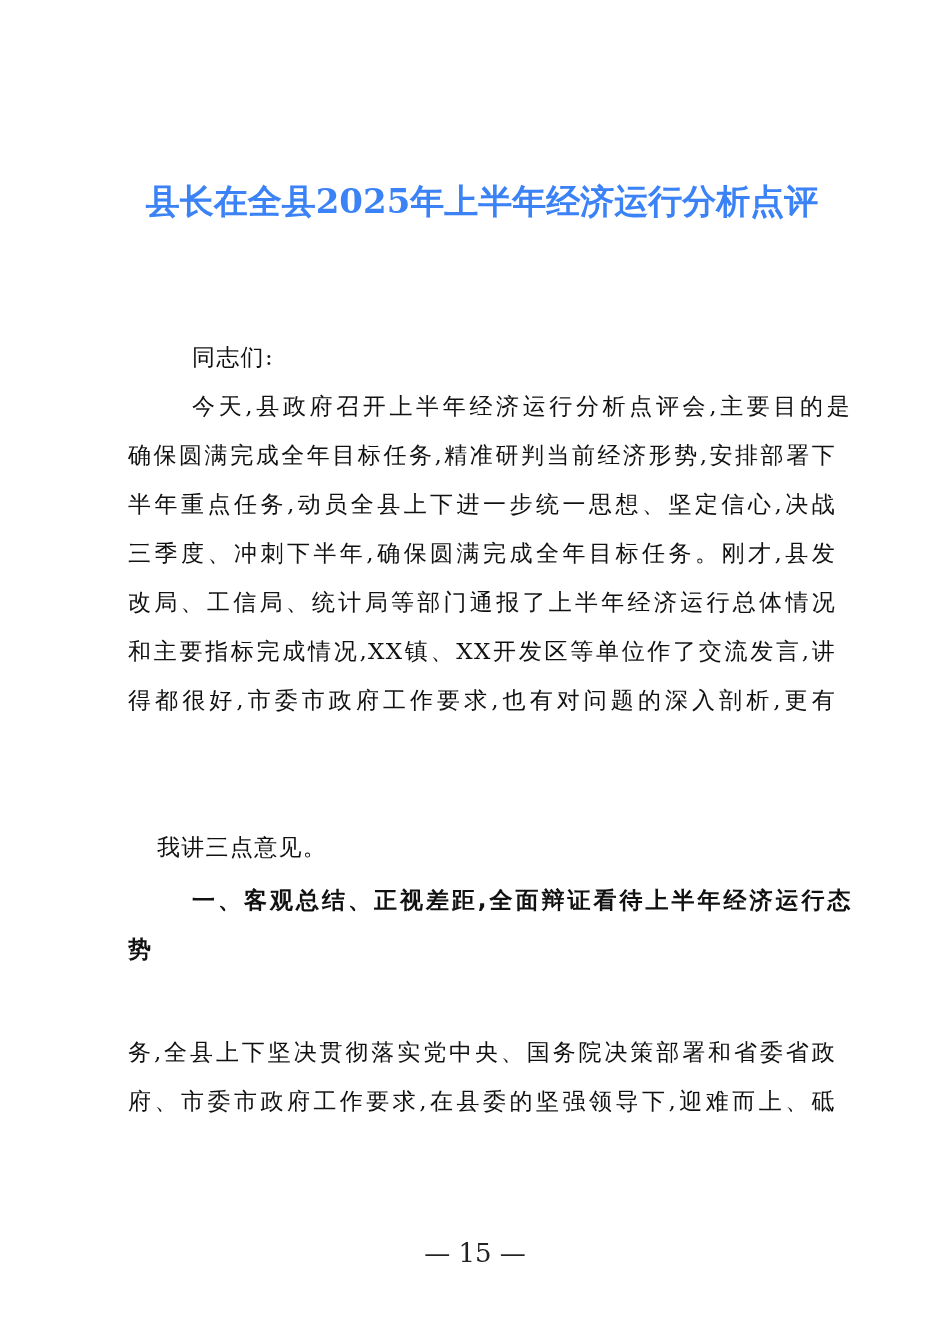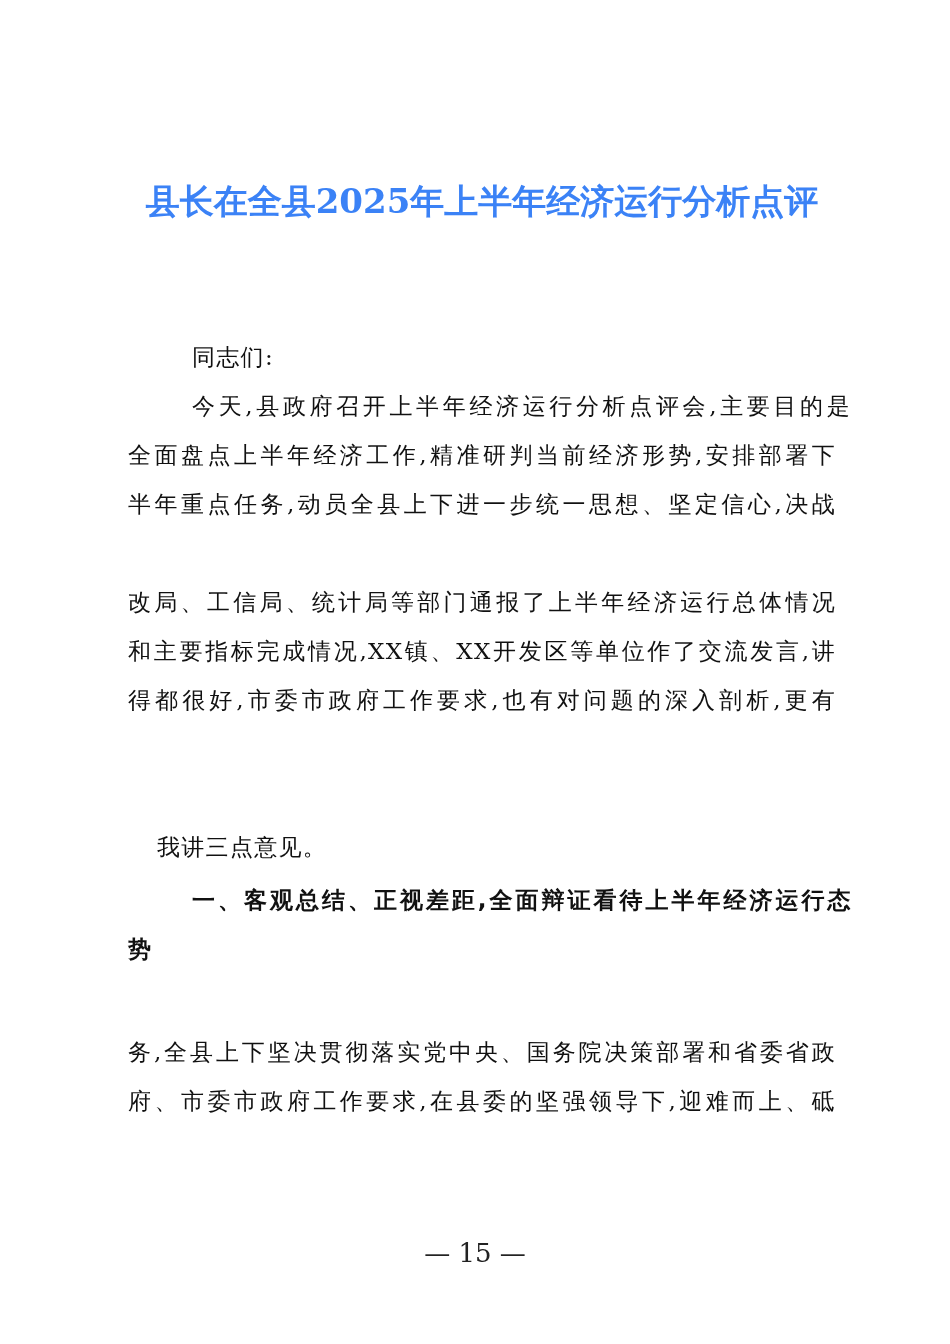--- a/index.html
+++ b/index.html
@@ -79,22 +79,23 @@
 
 <div class="page">
 
   <div class="title">
     <div>县长在全县2025年上半年经济运行分析点评</div>
   </div>
 
   <div class="line indent last" style="top:337px;">同志们:</div>
 
   <div class="line indent" style="top:386px;">今天,县政府召开上半年经济运行分析点评会,主要目的是</div>
-  <div class="line" style="top:435px;">全面盘点上半年经济工作,精准研判当前经济形势,安排部署下</div>
+  <div class="line" style="top:435px;">确保圆满完成全年目标任务,精准研判当前经济形势,安排部署下</div>
   <div class="line" style="top:484px;">半年重点任务,动员全县上下进一步统一思想、坚定信心,决战</div>
+  <div class="line" style="top:533px;">三季度、冲刺下半年,确保圆满完成全年目标任务。刚才,县发</div>
   <div class="line" style="top:582px;">改局、工信局、统计局等部门通报了上半年经济运行总体情况</div>
   <div class="line" style="top:631px;">和主要指标完成情况,XX镇、XX开发区等单位作了交流发言,讲</div>
   <div class="line" style="top:680px;">得都很好,市委市政府工作要求,也有对问题的深入剖析,更有</div>
   <div class="line last" style="top:827px;margin-left:29px;">我讲三点意见。</div>
 
   <div class="line indent heading" style="top:880px;">一、客观总结、正视差距,全面辩证看待上半年经济运行态</div>
   <div class="line heading last" style="top:929px;">势</div>
 
   <div class="line" style="top:1081px;">府、市委市政府工作要求,在县委的坚强领导下,迎难而上、砥</div>
   <div class="line" style="top:1032px;">务,全县上下坚决贯彻落实党中央、国务院决策部署和省委省政</div>

